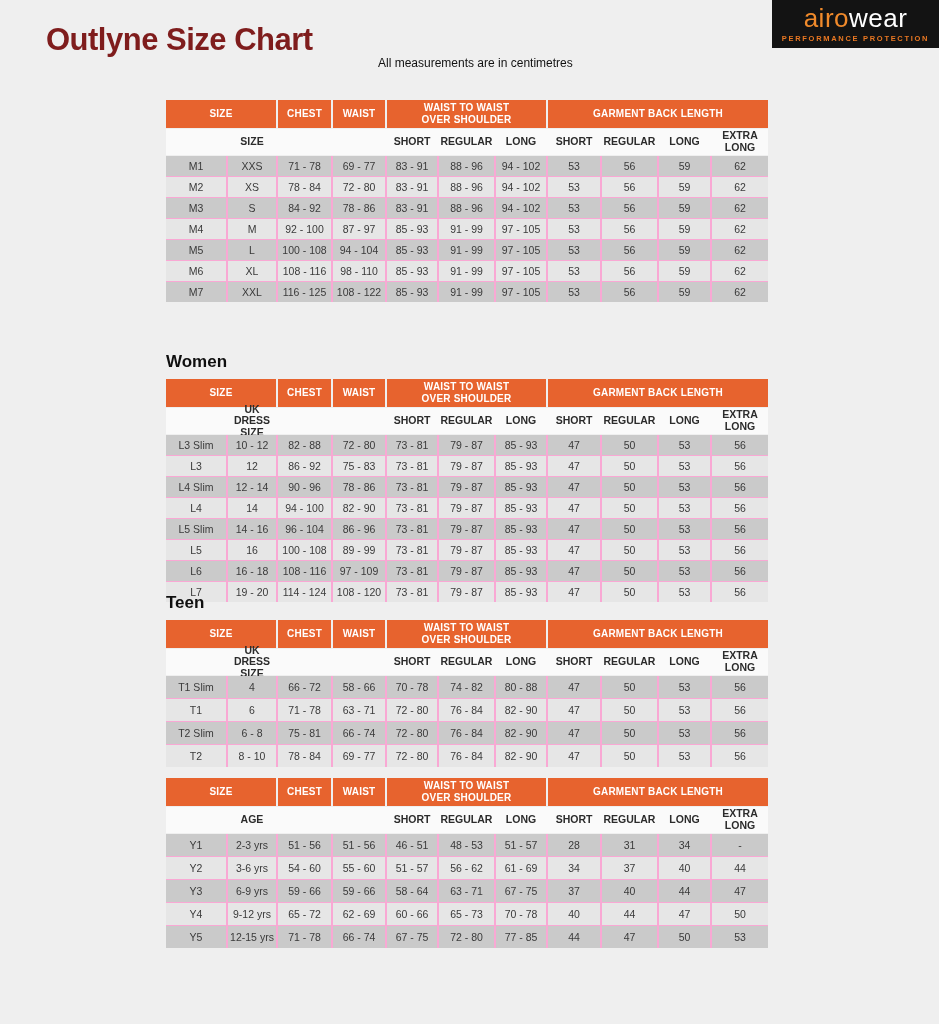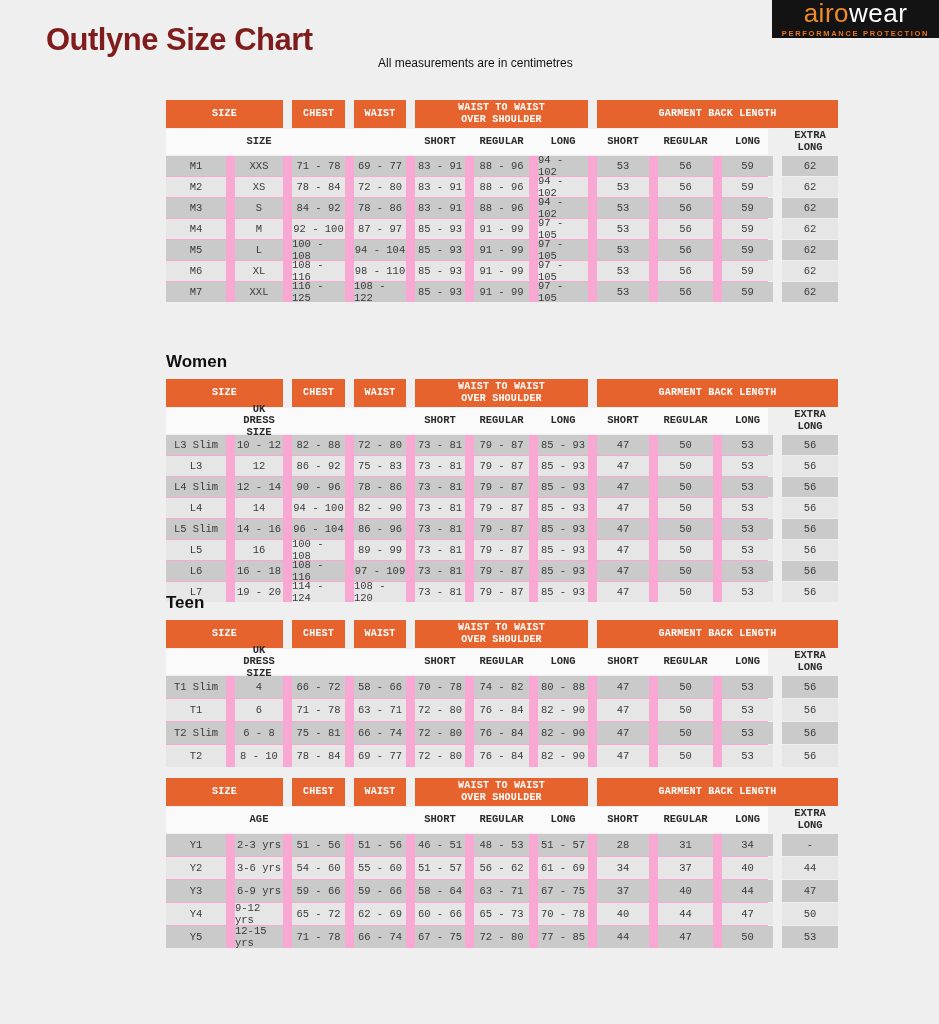--- a/index.html
+++ b/index.html
@@ -11,43 +11,42 @@
   }
   
   .page-title {
     position:absolute; left:46px; top:22px; margin:0;
     font-size:31px; font-weight:bold; letter-spacing:-0.5px; color:#7f1d1d;text-align:right;
   }
   .page-subtitle {
     position:absolute; left:378px; top:56px; font-size:12px; color:#111;
   }
   .logo {
-    position:absolute; top:0; right:0; width:167px; height:38px;
+    position:absolute; top:0; right:0; width:167px; height:48px;
     background:#131313; display:flex; flex-direction:column;
     align-items:center; justify-content:center;
   }
   .logo .brand { font-size:26px; line-height:25px; color:#ffffff; letter-spacing:0.5px; }
   .logo .brand .airo { color:#F08A2B; }
   .logo .tagline {
     margin-top:3px; font-size:7.5px; font-weight:bold;
     color:#E87722; letter-spacing:1.7px;
   }
   
   .chart-section { position:absolute; left:166px; width:602px; }
   .section-men    { top:100px; }
   .section-women  { top:336px;margin-top:16px; }
   .section-teen   { top:593px; }
   .section-junior { top:778px; }
   .section-heading { margin:0 0 8px 0; font-size:17px; font-weight:bold; line-height:19px; color:#0f0f0f; }
   
   .grid {
     display:grid;
     grid-template-columns:60px 48px 53px 52px 50px 55px 50px 52px 55px 51px 56px;
-    column-gap:9px;
-    font-family:Liberation Mono, monospace;
+    column-gap:2px;
   }
   .group-row .gcell {
     background:#E7632E; color:#ffffff; height:28px;
     display:flex; align-items:center; justify-content:center;
     font-size:10px; font-weight:bold; text-align:center;
     white-space:pre-line; line-height:1.2; letter-spacing:0.2px;
   }
   .sub-row { margin-top:1px; background:#FAFAFA; }
   .sub-row .scell {
     height:26px; display:flex; align-items:center; justify-content:center;

